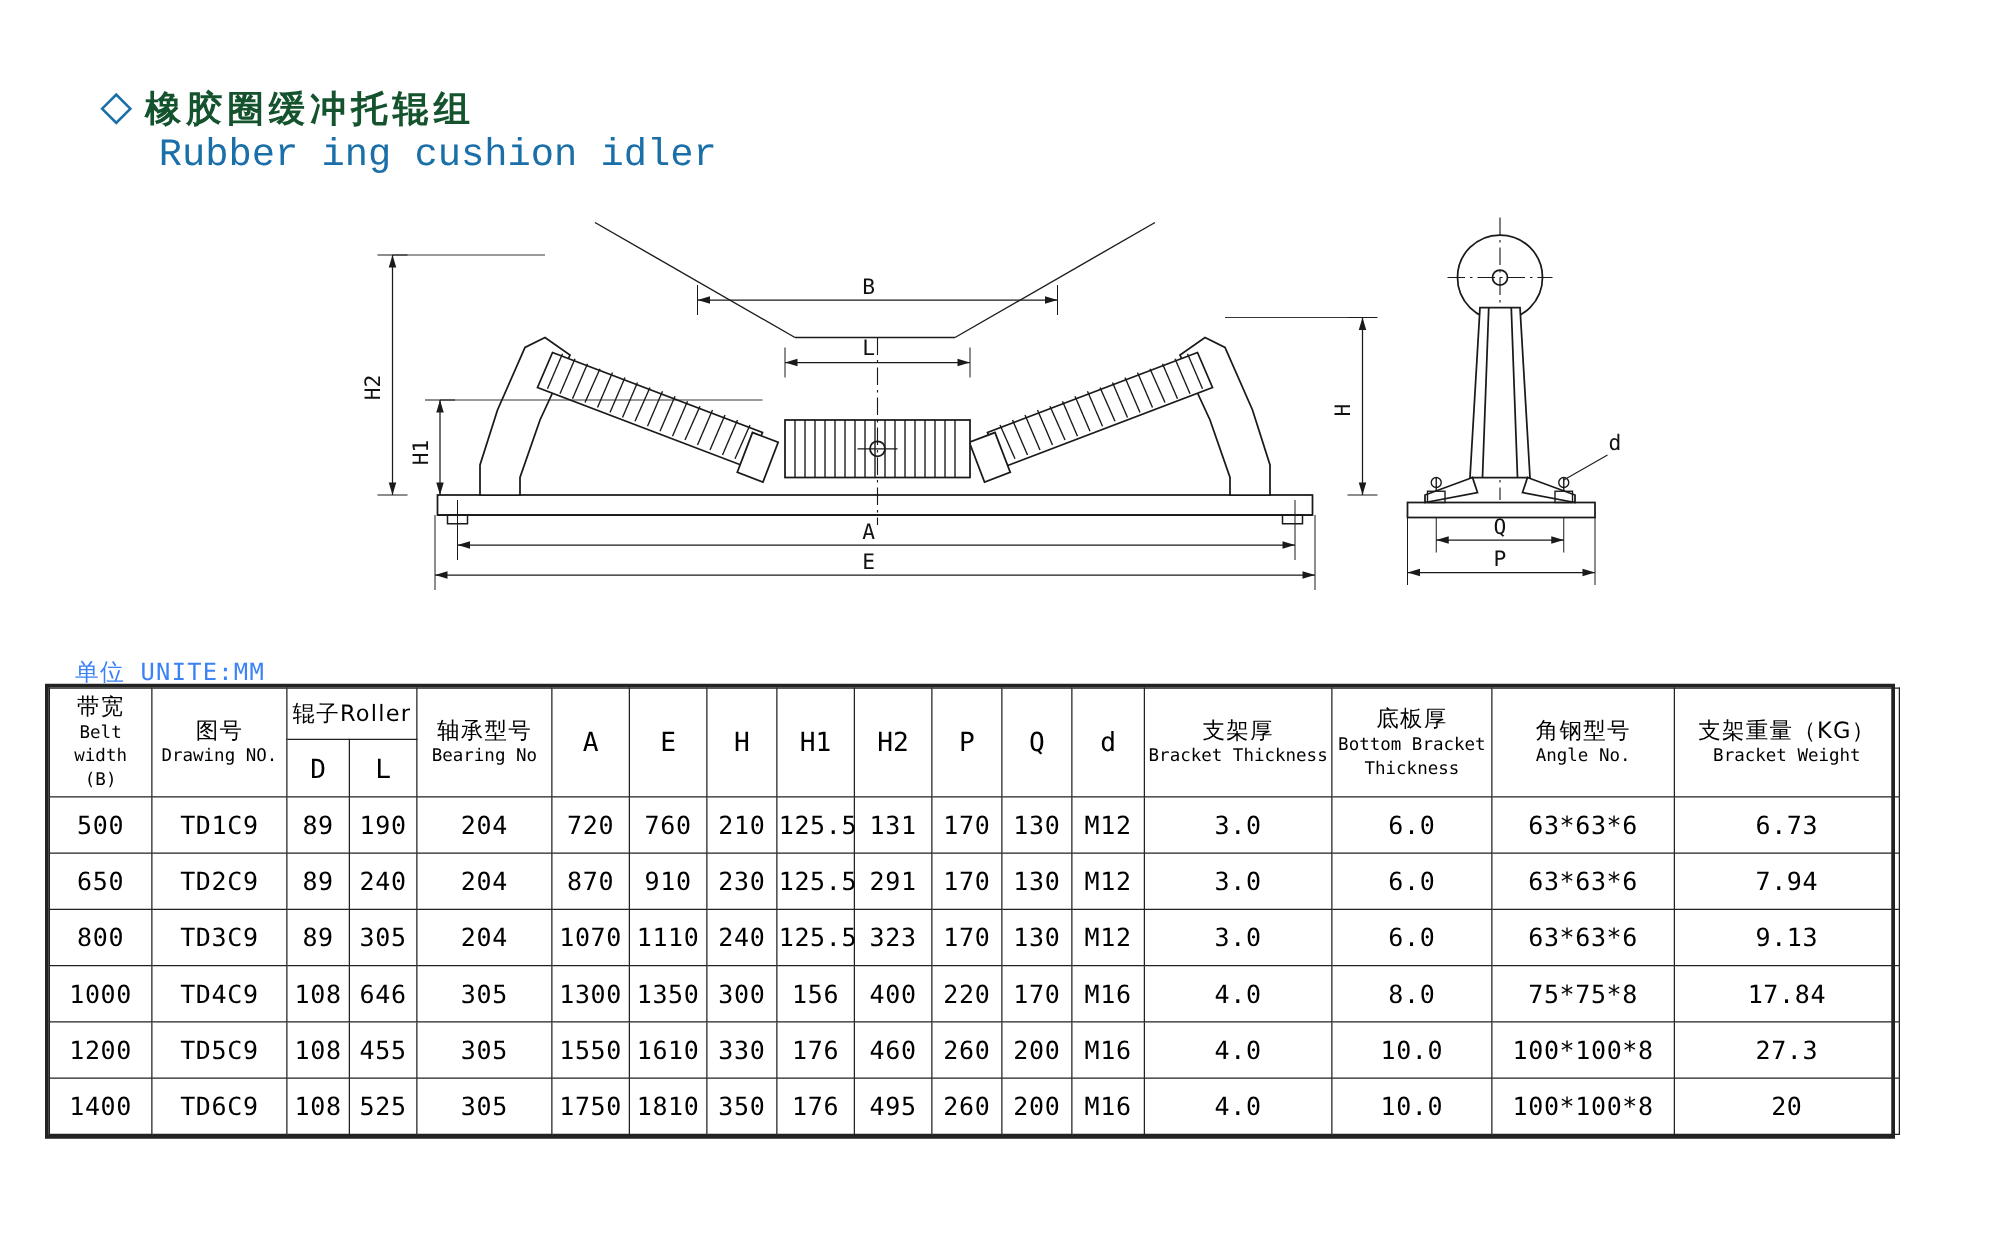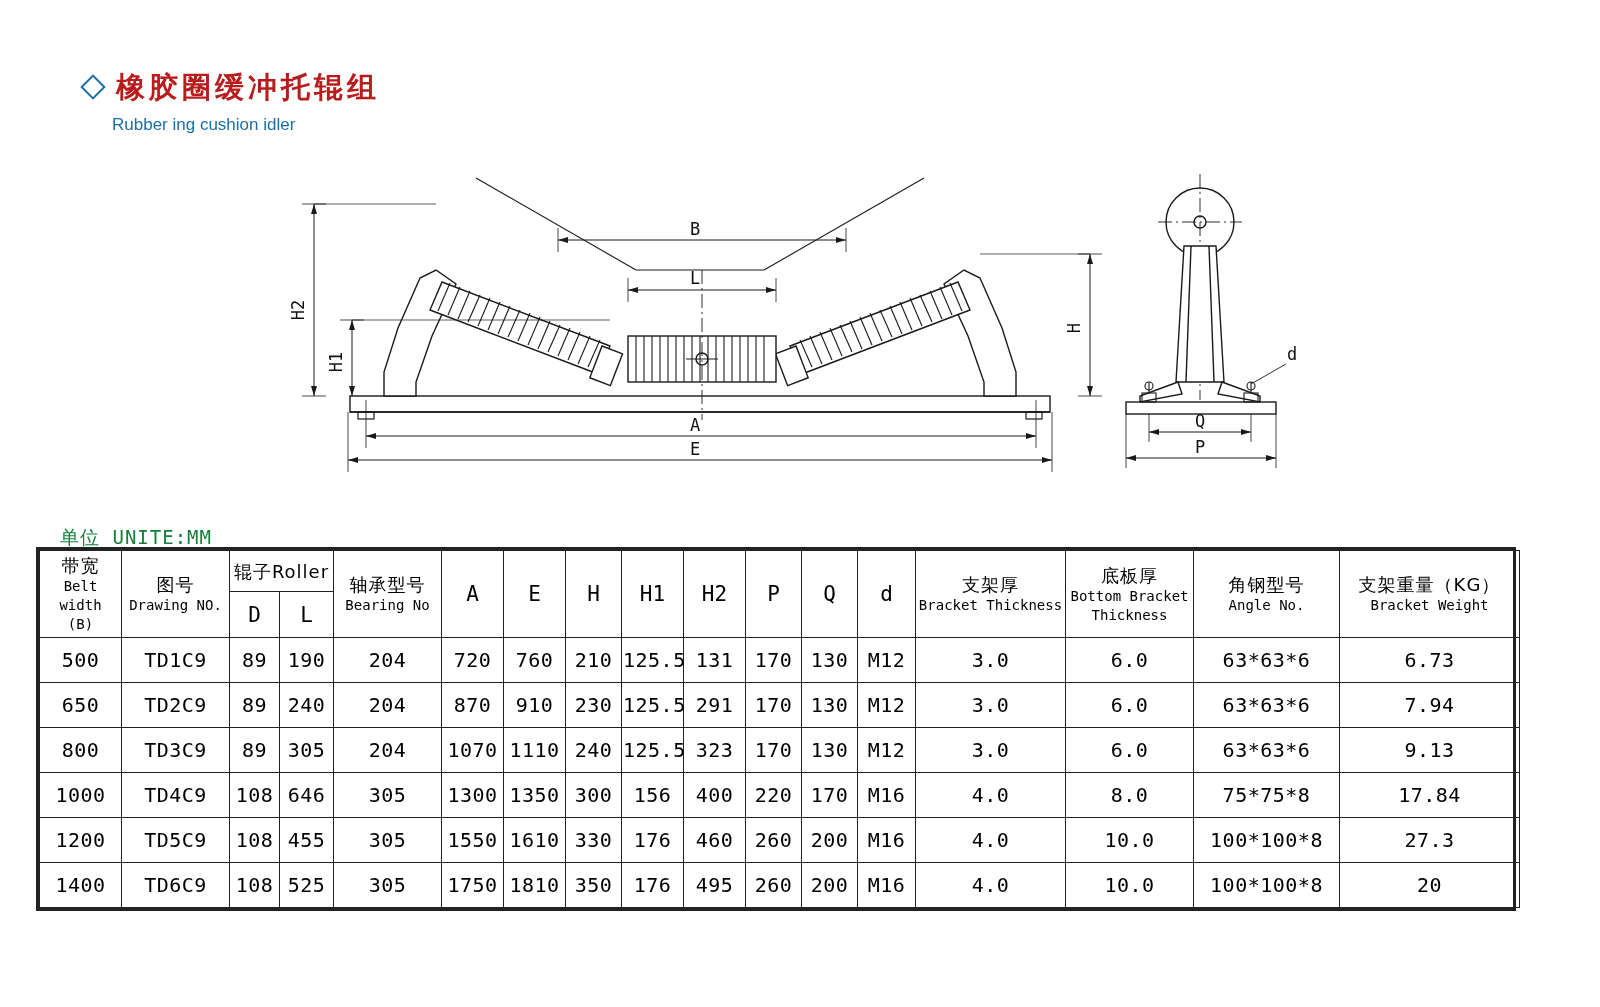--- a/index.html
+++ b/index.html
@@ -18,64 +18,64 @@
 
   
   .title-block {
     position: absolute;
     left: 84px;
     top: 70px;
   }
   .title-cn {
     display: flex;
     align-items: center;
-    color: #b91c1c;
+    color: #14532d;
     font-size: 29px;
     font-weight: bold;
     letter-spacing: 4px;
     line-height: 34px;
     font-family: "DejaVu Sans", sans-serif;
   }
   .diamond-icon {
     display: inline-block;
     width: 14px;
     height: 14px;
     border: 2px solid #1b6fa8;
     transform: rotate(45deg);
     margin-right: 14px;
     flex: 0 0 auto;
   }
   .title-en {
     color: #1b6fa8;
-    font-size: 17px;
+    font-size: 31px;
     line-height: 30px;
     margin-top: 6px;
-    margin-left: 28px;
-    font-family: Liberation Sans, sans-serif;
+    margin-left: 43px;
+    font-family: Liberation Mono, monospace;
   }
 
   
   .drawing {
     position: absolute;
     left: 280px;
     top: 150px;
     width: 1220px;
     height: 350px;
   }
   .drawing svg { display: block; }
 
   
   .unit-note {
     position: absolute;
     left: 60px;
     top: 525px;
     font-size: 19px;
     font-family: "DejaVu Sans Mono", monospace;
     letter-spacing: 1px;
-    color: #15803d;
+    color: #3b82f6;
   }
 
   
   .table-wrap {
     position: absolute;
     left: 36px;
     top: 547px;
     width: 1480px;
     border: 3px solid #222;
     box-sizing: border-box;

